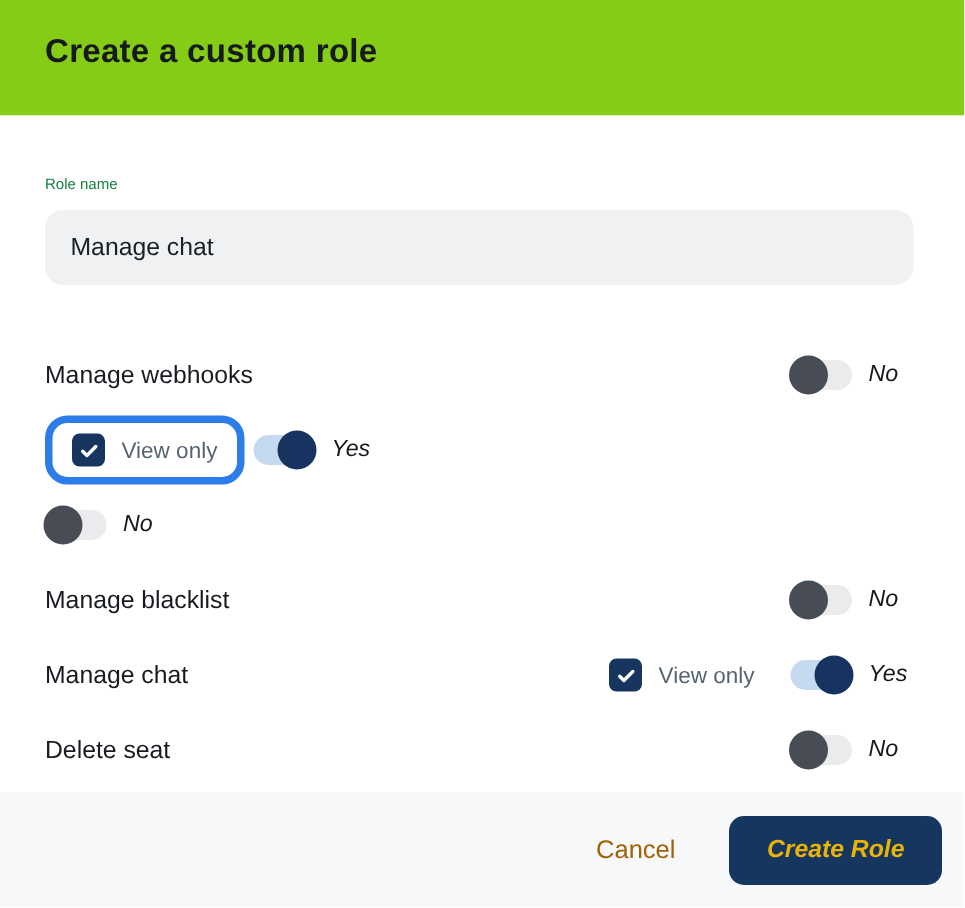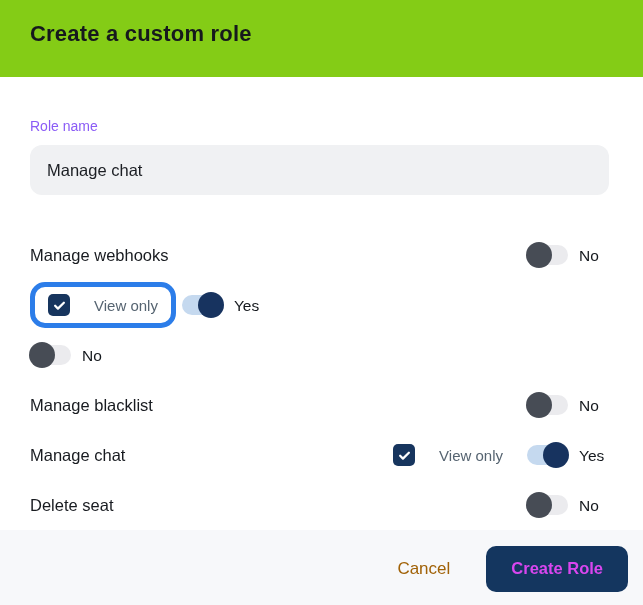--- a/index.html
+++ b/index.html
@@ -30,22 +30,22 @@
     font-weight: 700;
     color: #16191d;
     letter-spacing: 0.2px;
   }
   .modal-body {
     flex: 1 1 auto;
     background: #ffffff;
     padding: 41px 30px 0 30px;
   }
   .field-label {
-    font-size: 14px;
-    color: #8b5cf6;
+    font-size: 10px;
+    color: #15803d;
     margin-bottom: 11px;
   }
   .role-input {
     display: block;
     width: 579px;
     height: 50px;
     background: #f0f1f3;
     border: none;
     outline: none;
     border-radius: 12px;
@@ -68,21 +68,21 @@
     color: #181b20;
     text-align: center;
   }
   .perm-controls {
     display: flex;
     align-items: center;
   }
   .viewonly-wrap {
     display: inline-flex;
     align-items: center;
-    gap: 24px;
+    gap: 11px;
     padding: 7px 13px;
     border: 5px solid transparent;
     border-radius: 15px;
     margin-right: 6px;
     background: transparent;
   }
   .viewonly-wrap.highlighted {
     border-color: #2c7de9;
     background: #ffffff;
   }
@@ -96,23 +96,24 @@
     justify-content: center;
     cursor: pointer;
   }
   .checkbox svg { width: 15px; height: 15px; display: block; }
   .viewonly-label {
     font-size: 15px;
     color: #566471;
   }
   .toggle-group {
     display: flex;
-    align-items: flex-end;
+    align-items: center;
     gap: 11px;
     width: 86px;
+    font-style: italic;
   }
   .toggle {
     width: 41px;
     height: 20px;
     border-radius: 10px;
     position: relative;
     flex: 0 0 41px;
     cursor: pointer;
   }
   .toggle.off { background: #ebebee; }
@@ -149,24 +150,25 @@
     cursor: pointer;
     padding: 10px 6px;
   }
   .btn-primary {
     background: #14365f;
     border: none;
     border-radius: 10px;
     font-family: "Liberation Sans", sans-serif;
     font-size: 16.5px;
     font-weight: 700;
-    color: #d946ef;
+    color: #eab308;
     padding: 0 25px;
     height: 46px;
     cursor: pointer;
+    font-style: italic;
   }
 </style>
 </head>
 <body>
 
 <div class="modal">
 
   <div class="modal-header">
     <div class="modal-title">Create a custom role</div>
   </div>

